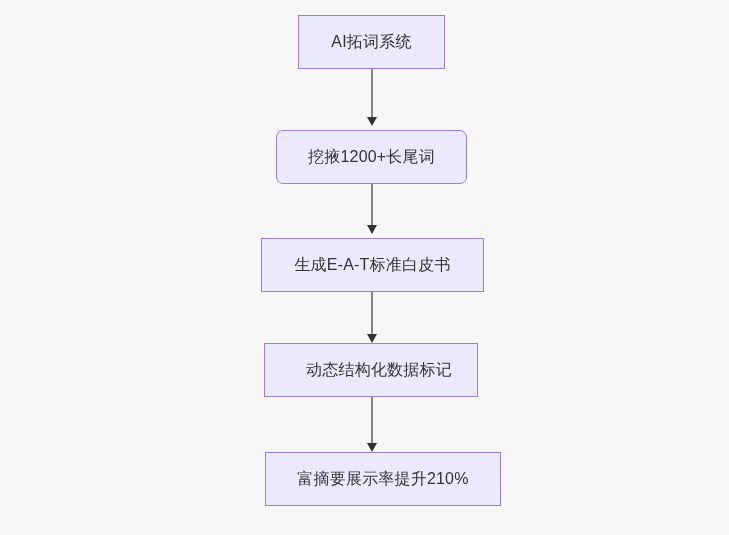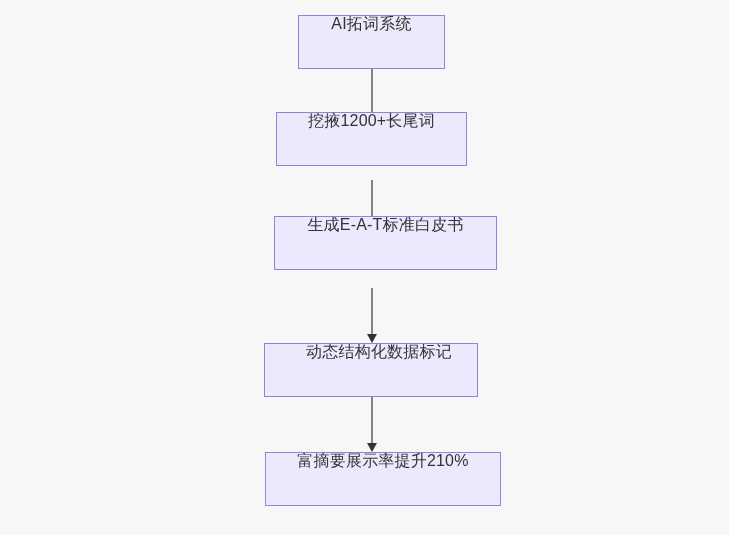--- a/index.html
+++ b/index.html
@@ -17,21 +17,21 @@
     position: relative;
     width: 729px;
     height: 535px;
   }
   .node {
     position: absolute;
     box-sizing: border-box;
     background: #eaeafc;
     border: 1.4px solid #9b7ddb;
     display: flex;
-    align-items: flex-start;
+    align-items: center;
     justify-content: center;
     color: #333333;
     font-size: 16px;
     line-height: 1;
     letter-spacing: 0.2px;
     white-space: nowrap;
   }
   .node-label {
     display: block;
     padding: 0 4px;
@@ -79,25 +79,25 @@
 
   <div class="edge" style="left:371px; top:397px; height:55px;">
     <div class="edge-line" style="height:47px;"></div>
     <div class="edge-head" style="top:46px;"></div>
   </div>
 
   <div class="node" style="left:298px; top:15px; width:147px; height:54px;">
     <span class="node-label">AI拓词系统</span>
   </div>
 
-  <div class="node" style="left:276px; top:112px; width:191px; height:54px;">
+  <div class="node" style="left:276px; top:130px; width:191px; height:54px;border-radius:7px;">
     <span class="node-label">挖掖1200+长尾词</span>
   </div>
 
-  <div class="node" style="left:261px; top:216px; width:223px; height:54px;margin-left:13px;">
+  <div class="node" style="left:261px; top:238px; width:223px; height:54px;">
     <span class="node-label">生成E-A-T标准白皮书</span>
   </div>
 
   <div class="node" style="left:264px; top:343px; width:214px; height:54px;padding-left:16px;">
     <span class="node-label">动态结构化数据标记</span>
   </div>
 
   <div class="node" style="left:265px; top:452px; width:236px; height:54px;">
     <span class="node-label">富摘要展示率提升210%</span>
   </div>

